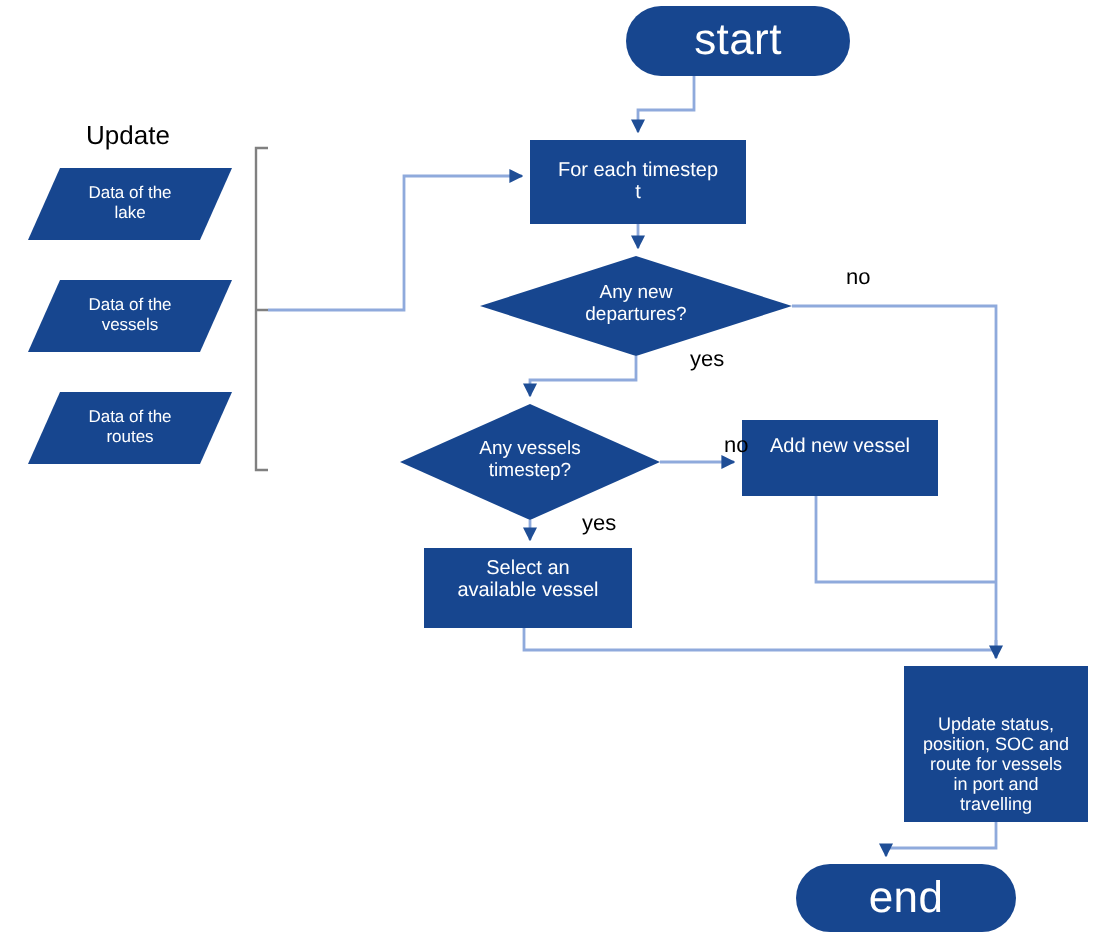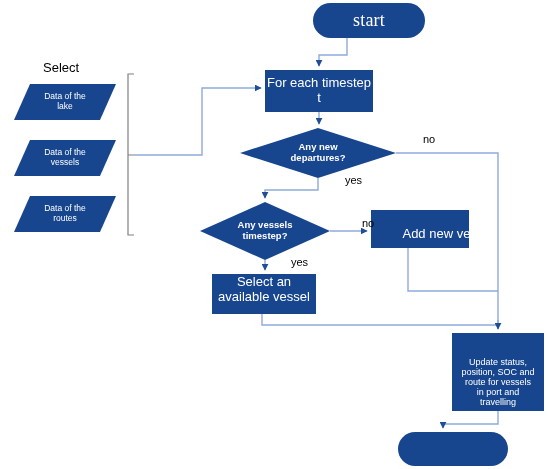--- a/index.html
+++ b/index.html
@@ -42,24 +42,24 @@
     white-space: nowrap;
     padding-left: 23px;
   }
   .section-label {
     position: absolute;
     color: #000000;
     font-size: 13px;
     font-family: "Liberation Sans", sans-serif;
     white-space: nowrap;
   }
-  .terminator-text { font-size: 18px; letter-spacing: .2px; font-family: Liberation Serif, serif; }
-  .process-text    { font-size: 13px; }
+  .terminator-text { font-size: 22px; letter-spacing: .2px; }
+  .process-text    { font-size: 10px; }
   .io-text         { font-size: 8.5px; }
-  .decision-text   { font-size: 9.5px; font-weight: bold; }
+  .decision-text   { font-size: 9.5px; }
   .update-text     { font-size: 9px; }
 </style>
 </head>
 <body>
 
 <div id="canvas">
 
   <svg id="flow-svg" viewBox="0 0 550 469" xmlns="http://www.w3.org/2000/svg">
     <defs>
       <marker id="arrow" viewBox="0 0 10 10" refX="9" refY="5" markerWidth="5" markerHeight="5" orient="auto-start-reverse">
@@ -105,21 +105,21 @@
 
     <path d="M 408 248 L 408 291 L 498 291" fill="none" stroke="#8faadc" stroke-width="1.4"></path>
 
     <path d="M 262 314 L 262 325 L 498 325" fill="none" stroke="#8faadc" stroke-width="1.4"></path>
 
     <path d="M 498 320 L 498 329" fill="none" stroke="#8faadc" stroke-width="1.4" marker-end="url(#arrow)"></path>
 
     <path d="M 498 411 L 498 424 L 443 424 L 443 428" fill="none" stroke="#8faadc" stroke-width="1.4" marker-end="url(#arrow)"></path>
   </svg>
 
-  <div class="section-label" style="left:43px; top:60px;">Select</div>
+  <div class="section-label" style="left:43px; top:60px;">Update</div>
 
   <div class="node-label io-text" style="left:14px; top:84px; width:102px; height:36px;">Data of the
 lake</div>
 
   <div class="node-label io-text" style="left:14px; top:140px; width:102px; height:36px;">Data of the
 vessels</div>
 
   <div class="node-label io-text" style="left:14px; top:196px; width:102px; height:36px;">Data of the
 routes</div>
 
@@ -127,31 +127,32 @@
 
   <div class="node-label process-text" style="left:265px; top:70px; width:108px; height:42px;">For each timestep
 t</div>
 
   <div class="node-label decision-text" style="left:268px; top:128px; width:100px; height:50px;">Any new
 departures?</div>
 
   <div class="node-label decision-text" style="left:215px; top:206px; width:100px; height:50px;">Any vessels
 timestep?</div>
 
-  <div class="node-label process-text" style="left:371px; top:210px; width:98px; height:48px;padding-left:28px;">Add new vessel</div>
+  <div class="node-label process-text" style="left:371px; top:200px; width:98px; height:48px;">Add new vessel</div>
 
   <div class="node-label process-text" style="left:212px; top:274px; width:104px; height:32px;">Select an
 available vessel</div>
 
   <div class="node-label update-text" style="left:452px; top:343px; width:92px; height:78px;">Update status,
 position, SOC and
 route for vessels
 in port and
 travelling</div>
 
+  <div class="node-label terminator-text" style="left:398px; top:432px; width:110px; height:34px;">end</div>
 
   <div class="edge-label" style="left:400px; top:133px;">no</div>
 
   <div class="edge-label" style="left:322px; top:174px;">yes</div>
 
   <div class="edge-label" style="left:339px; top:217px;">no</div>
 
   <div class="edge-label" style="left:268px; top:256px;">yes</div>
 
 </div>

